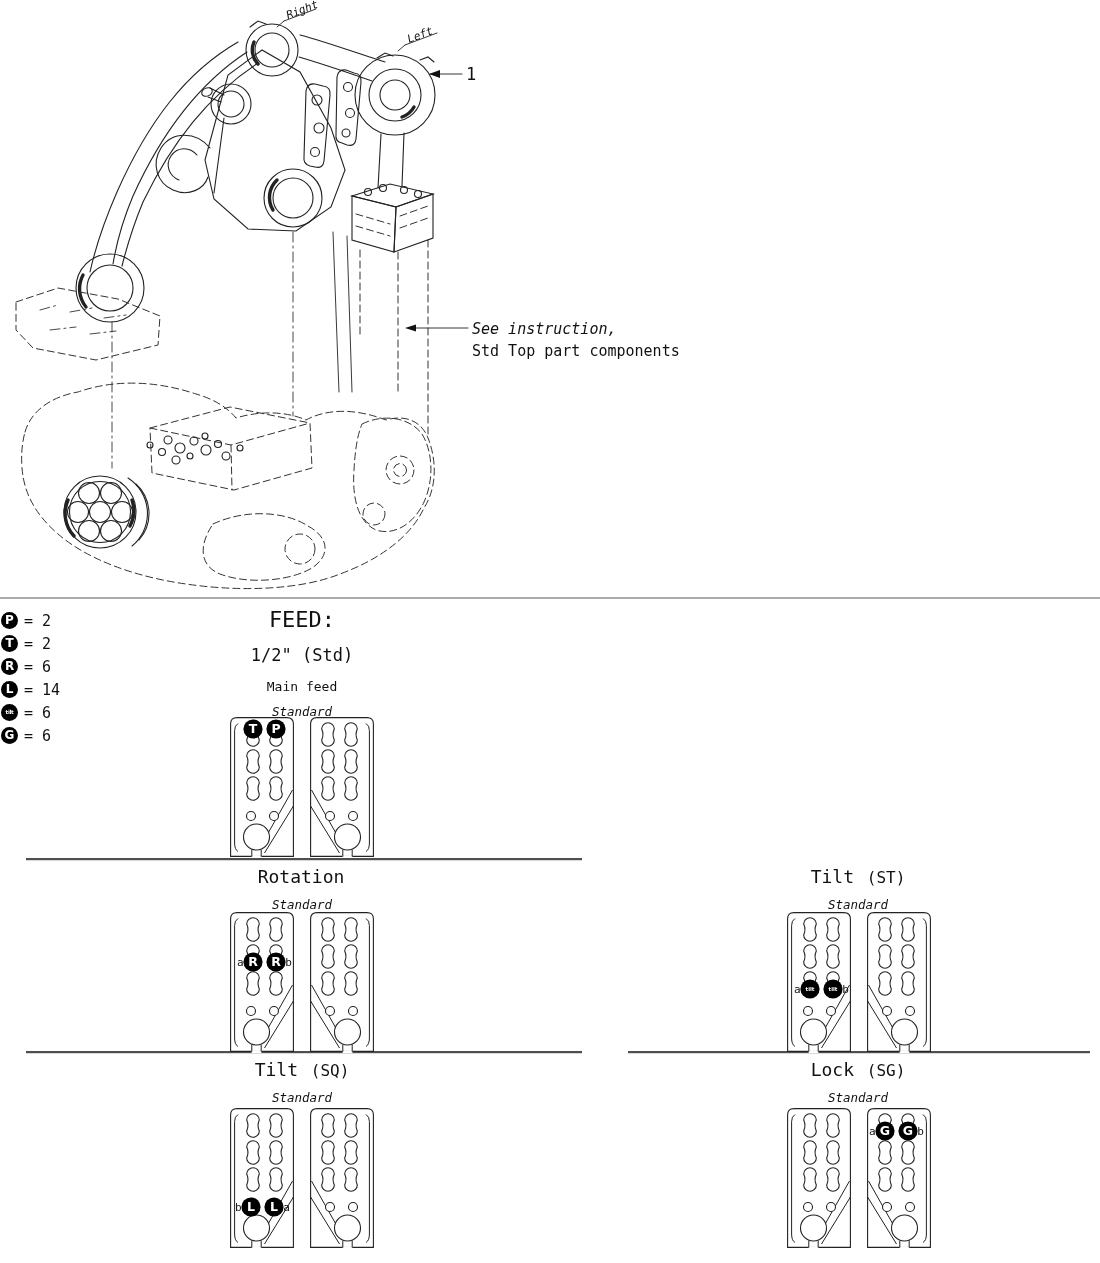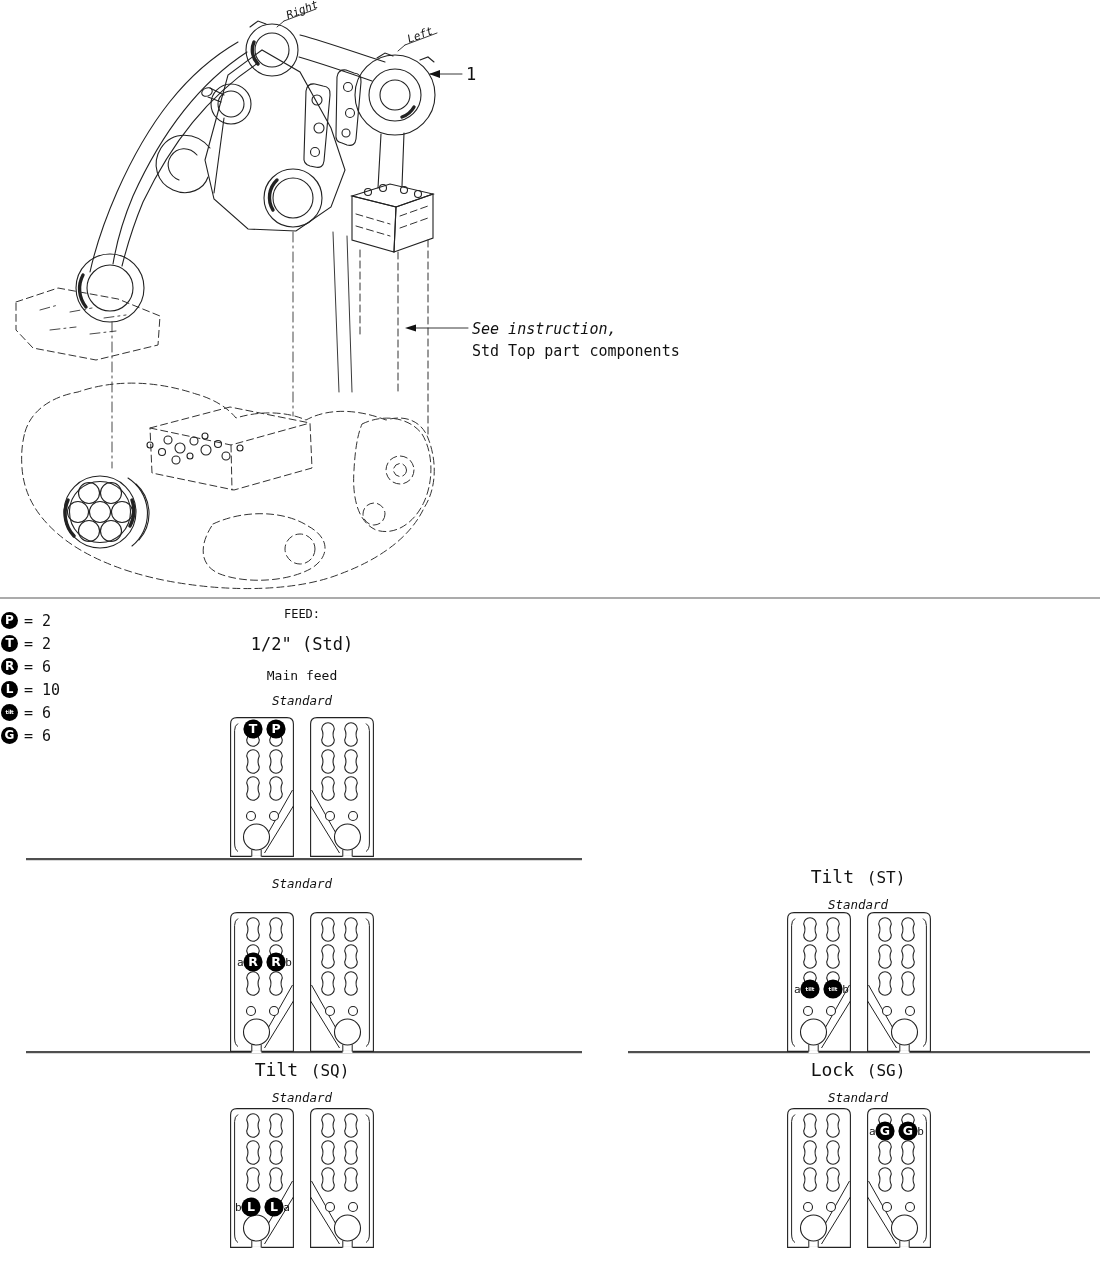--- a/index.html
+++ b/index.html
@@ -30,21 +30,21 @@
   .legend-row{display:flex;align-items:center;height:23px;gap:6px;}
   .sym{display:inline-block;width:17px;height:17px;border-radius:50%;background:#000;color:#fff;
        font-weight:bold;font-size:12px;line-height:17px;text-align:center;
        font-family:"DejaVu Sans", sans-serif;flex:0 0 17px;}
   .sym-small{font-size:5.5px;letter-spacing:-0.3px;}
   .cnt{font-size:15px;}
 
   
   .sec-block{position:absolute;width:280px;text-align:center;}
   #feed-header{left:162px;top:607px;}
-  .feed-title{font-size:12px;}
+  .feed-title{font-size:22px;}
   .feed-size{font-size:17px;margin-top:13px;}
   .feed-name{font-size:13px;margin-top:14px;}
   .variant{font-size:12.5px;margin-top:11px;font-style:italic;}
   #hdr-0{left:162px;top:866px;}
   #hdr-1{left:718px;top:866px;}
   #hdr-2{left:162px;top:1059px;}
   #hdr-3{left:718px;top:1059px;}
   .sec-title{font-size:18px;}
   .sec-title .suffix{font-size:16px;margin-left:2px;}
   .sec-block .variant{margin-top:10px;}
@@ -209,40 +209,41 @@
     <div class="legend-row">
       <span class="sym">T</span>
       <span class="cnt">= 2</span>
     </div>
     <div class="legend-row">
       <span class="sym">R</span>
       <span class="cnt">= 6</span>
     </div>
     <div class="legend-row">
       <span class="sym">L</span>
-      <span class="cnt">= 10</span>
+      <span class="cnt">= 14</span>
     </div>
     <div class="legend-row">
       <span class="sym sym-small">tilt</span>
       <span class="cnt">= 6</span>
     </div>
     <div class="legend-row">
       <span class="sym">G</span>
       <span class="cnt">= 6</span>
     </div>
   </div>
 
   <div class="sec-block" id="feed-header">
     <div class="feed-title">FEED:</div>
     <div class="feed-size">1/2" (Std)</div>
     <div class="feed-name">Main feed</div>
     <div class="variant">Standard</div>
   </div>
 
   <div class="sec-block" id="hdr-0">
+    <div class="sec-title"><span>Rotation</span><span class="suffix"></span></div>
     <div class="variant">Standard</div>
   </div>
   <div class="sec-block" id="hdr-1">
     <div class="sec-title"><span>Tilt</span> <span class="suffix">(ST)</span></div>
     <div class="variant">Standard</div>
   </div>
   <div class="sec-block" id="hdr-2">
     <div class="sec-title"><span>Tilt</span> <span class="suffix">(SQ)</span></div>
     <div class="variant">Standard</div>
   </div>

